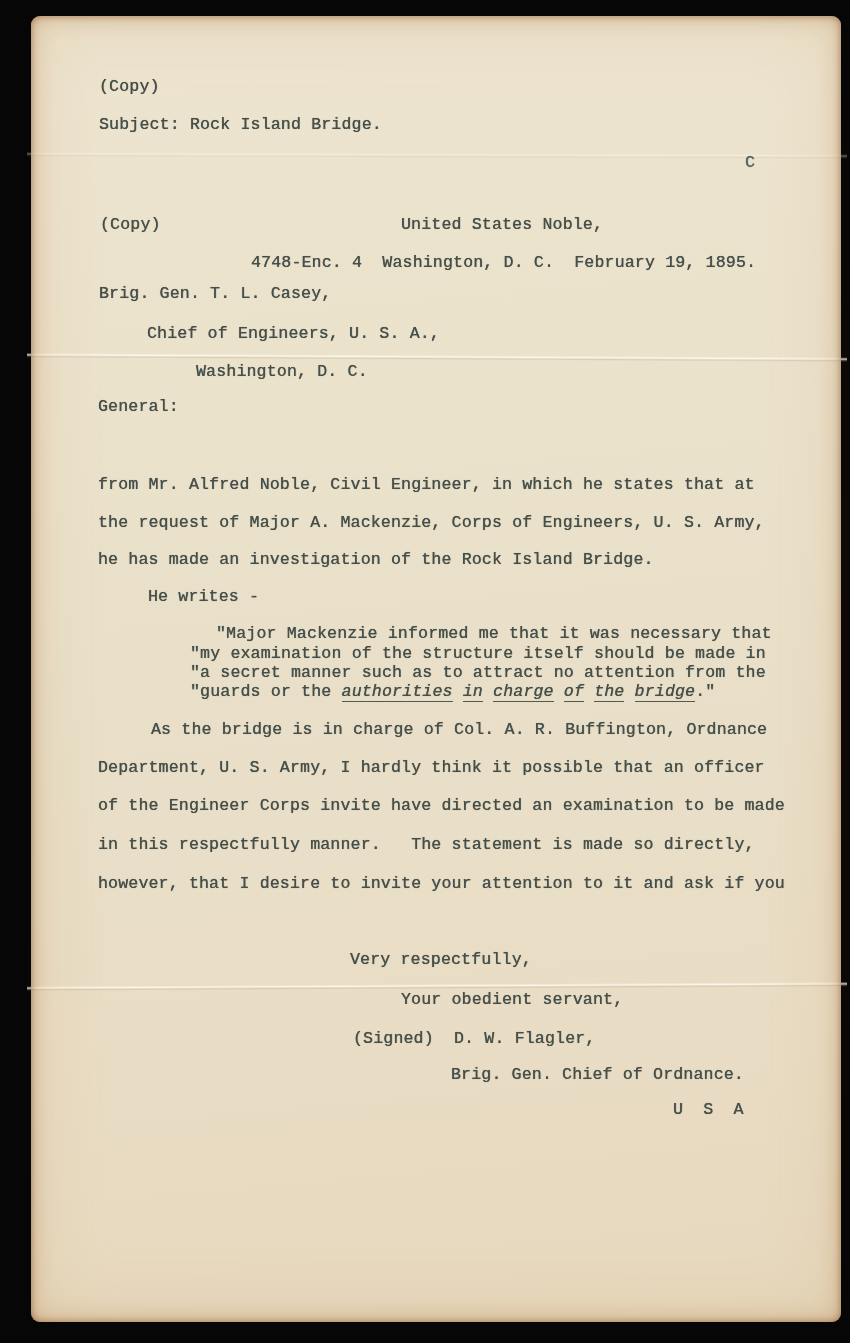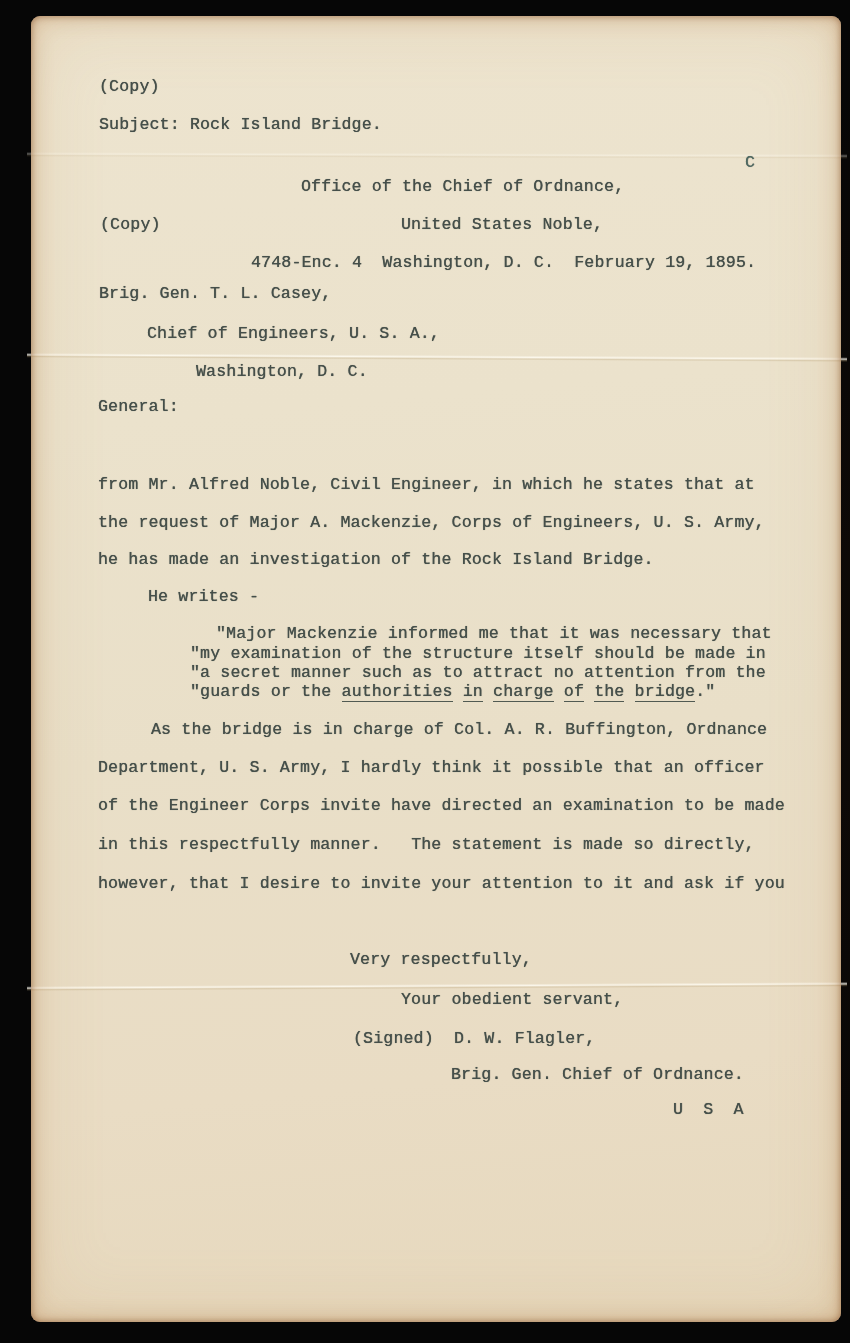--- a/index.html
+++ b/index.html
@@ -26,21 +26,21 @@
   }
   .line{
     position:absolute;
     font-size:16.5px;line-height:19px;
     color:#454f4a;
     white-space:pre;
     text-shadow:0 0 0.7px rgba(62,72,66,.8),.4px .4px .6px rgba(62,72,66,.35);
     letter-spacing:0.2px;
   }
   .teal{color:#4e6a63;}
-  .uw{border-bottom:1.7px solid rgba(67,78,72,.92);}
+  .uw{border-bottom:1.7px solid rgba(67,78,72,.92);font-style:italic;}
   .crease{
     position:absolute;left:-4px;width:820px;height:5px;pointer-events:none;
     background:linear-gradient(180deg,
       rgba(255,252,242,0) 0%,
       rgba(255,252,243,.8) 40%,
       rgba(182,160,118,.30) 72%,
       rgba(182,160,118,0) 100%);
   }
 </style>
 </head>
@@ -49,21 +49,20 @@
 <div class="paper">
 
   <div class="crease" style="top:137px;opacity:.45;transform:rotate(.15deg);"></div>
   <div class="crease" style="top:339px;transform:rotate(.3deg);"></div>
   <div class="crease" style="top:968px;transform:rotate(-.3deg);"></div>
 
   <div class="line" style="left:68px;top:61px">(Copy)</div>
   <div class="line" style="left:68px;top:99px">Subject: Rock Island Bridge.</div>
   <div class="line teal" style="left:714px;top:137px">C</div>
 
-  <div class="line" style="left:270px;top:161px">Office of the Chief of Ordnance,</div>
   <div class="line" style="left:69px;top:199px">(Copy)</div>
   <div class="line" style="left:370px;top:199px">United States Noble,</div>
   <div class="line" style="left:220px;top:237px">4748-Enc. 4  Washington, D. C.  February 19, 1895.</div>
 
   <div class="line" style="left:68px;top:268px">Brig. Gen. T. L. Casey,</div>
   <div class="line" style="left:116px;top:308px">Chief of Engineers, U. S. A.,</div>
   <div class="line" style="left:165px;top:346px">Washington, D. C.</div>
 
   <div class="line" style="left:67px;top:381px">General:</div>
 

